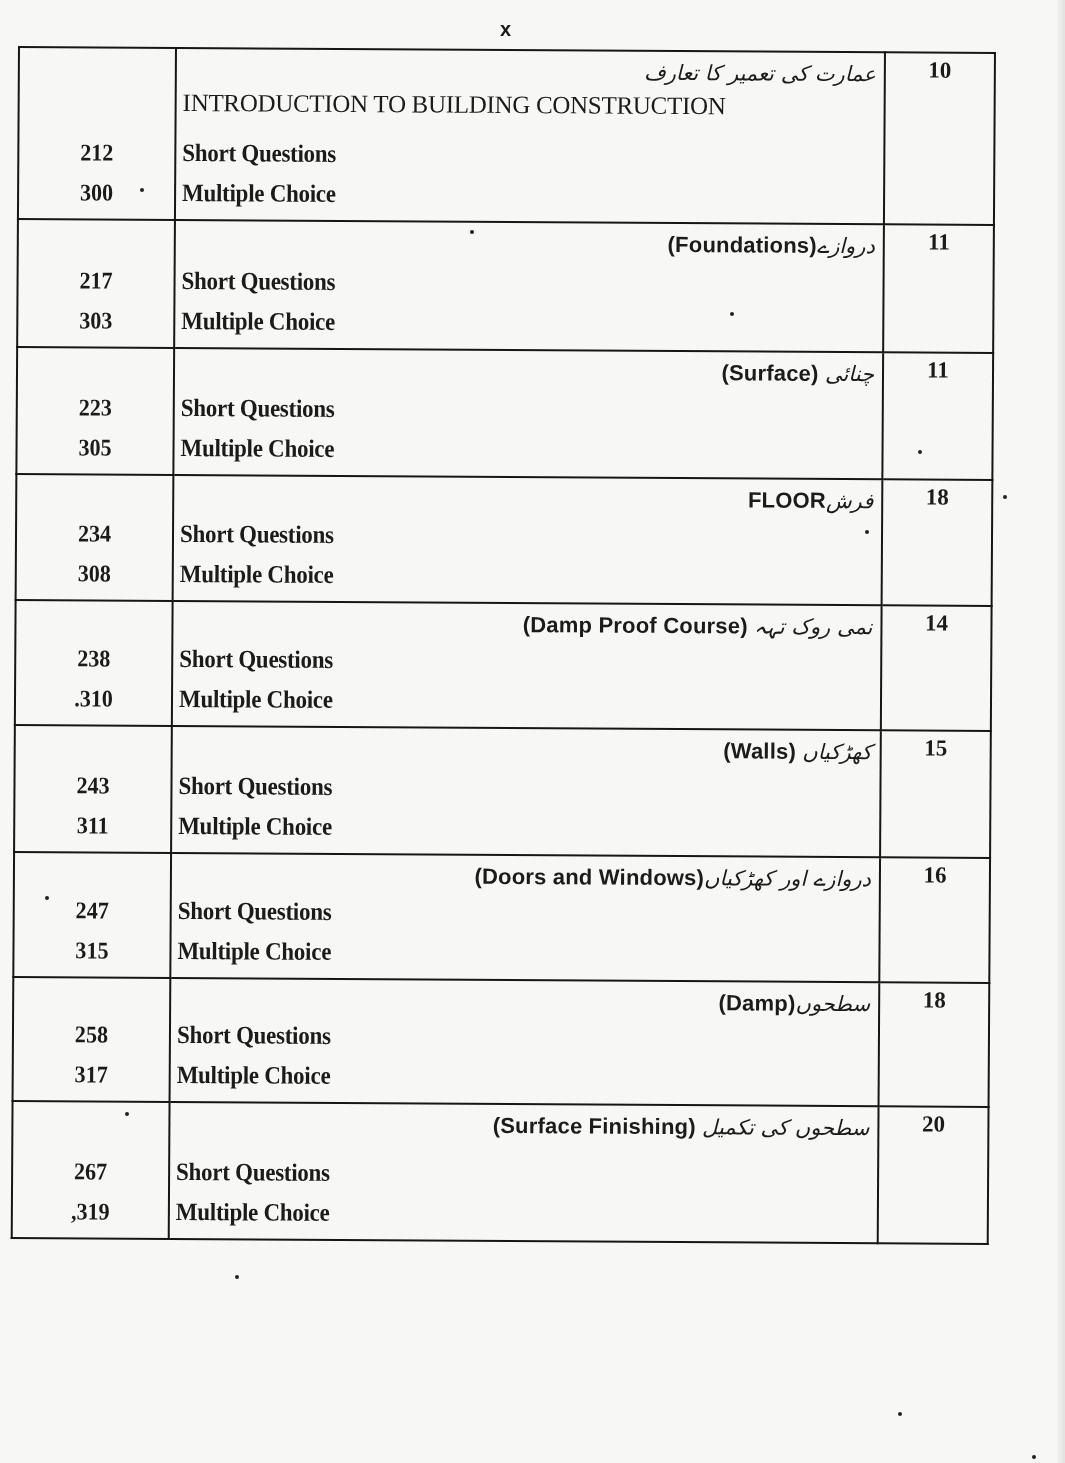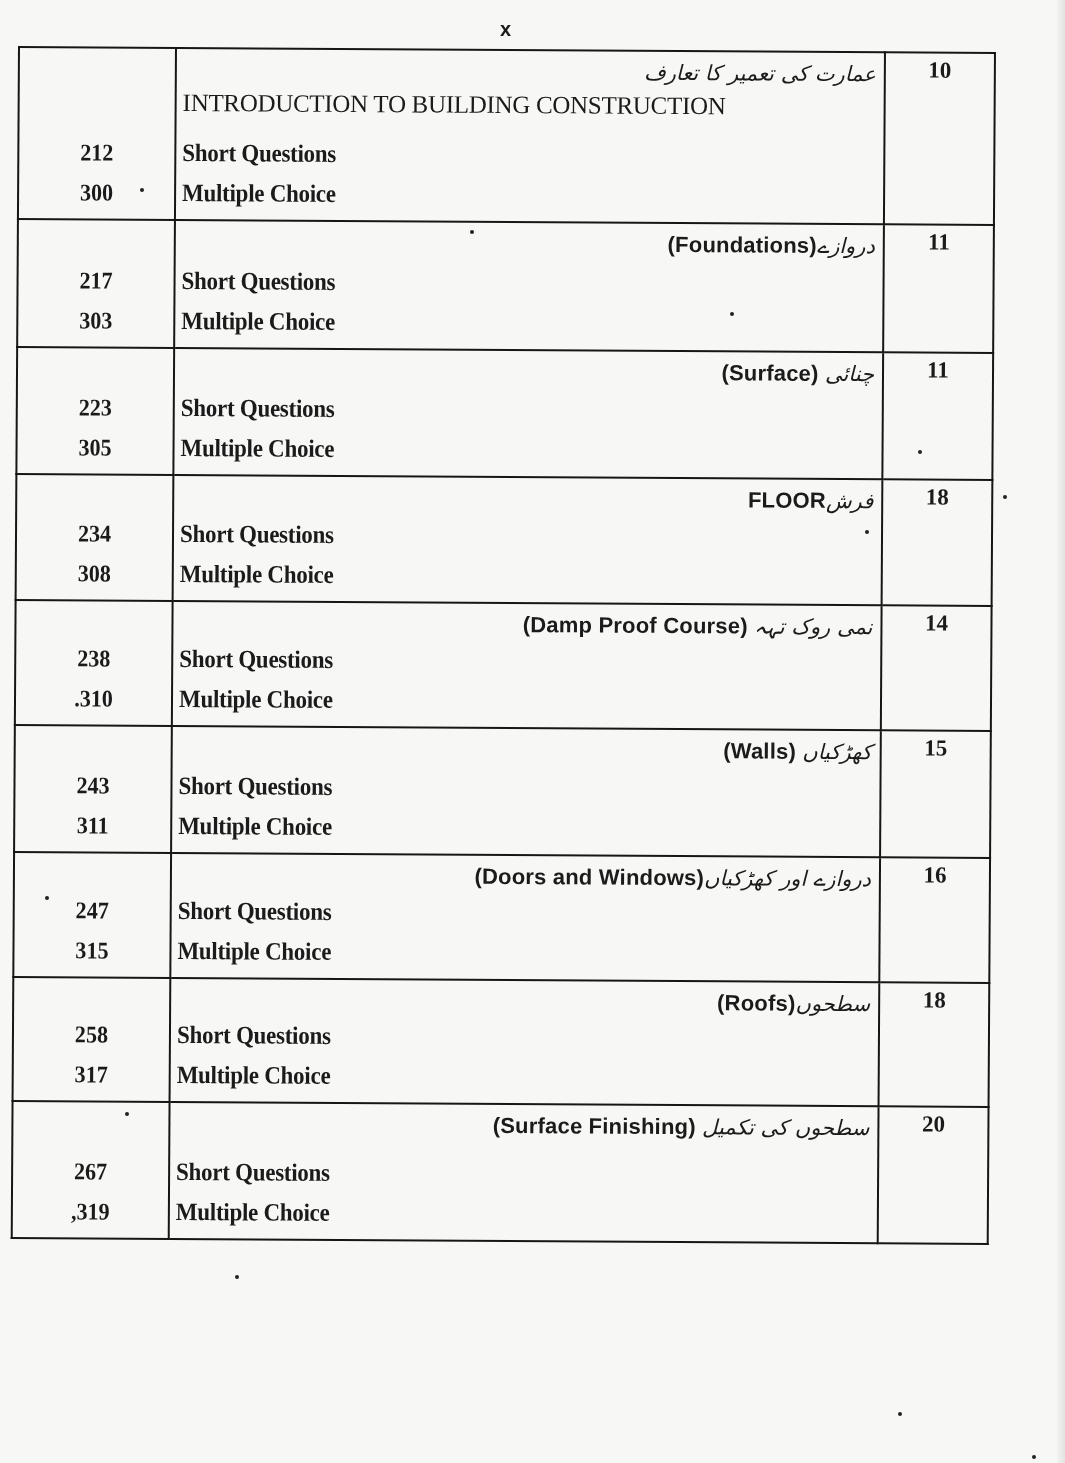--- a/index.html
+++ b/index.html
@@ -227,21 +227,21 @@
       </tr>
       <tr style="height: 122px;">
         <td class="col-pages pages-cell">
           <div class="pages-inner">
             <div>258</div>
             <div>317</div>
           </div>
         </td>
         <td class="col-content">
           <div class="content-inner" style="height:122px">
-            <div class="chapter-title"><span>(Roofs)</span><span class="urdu" dir="rtl">سطحوں</span></div>
+            <div class="chapter-title"><span>(Damp)</span><span class="urdu" dir="rtl">سطحوں</span></div>
             <div class="entries">
               <div>Short Questions</div>
               <div>Multiple Choice</div>
             </div>
           </div>
         </td>
         <td class="col-chap">
           <div class="chap-num">18</div>
         </td>
       </tr>

